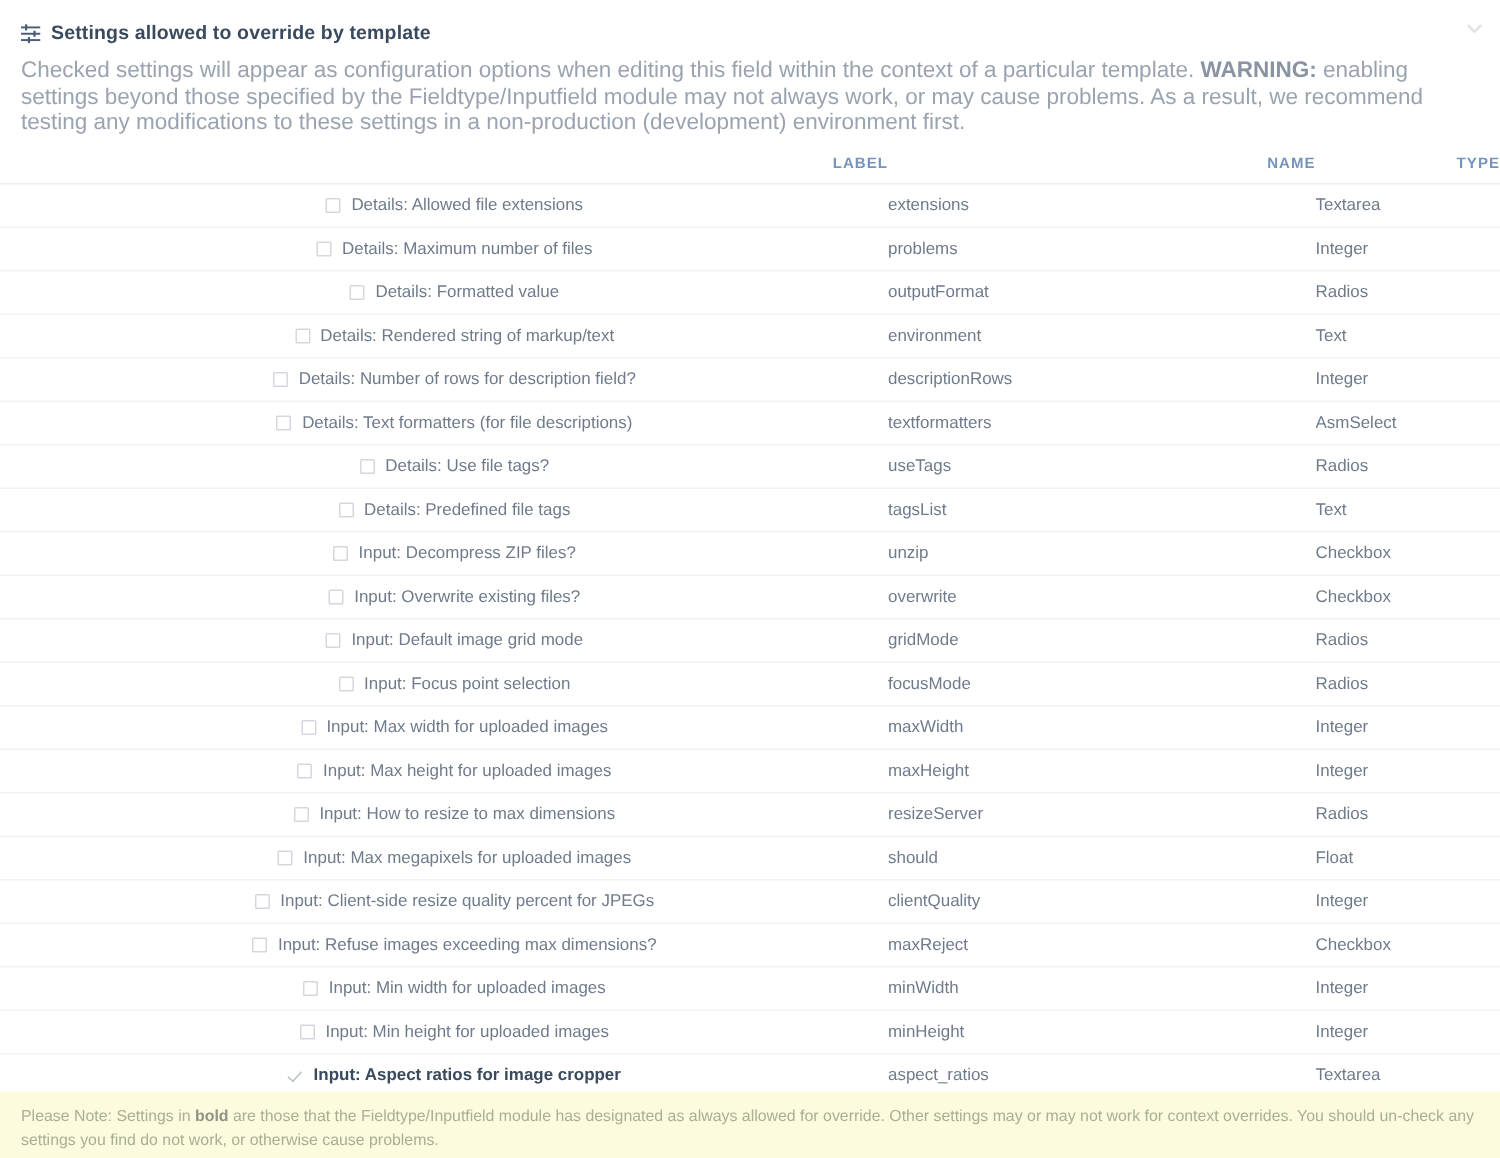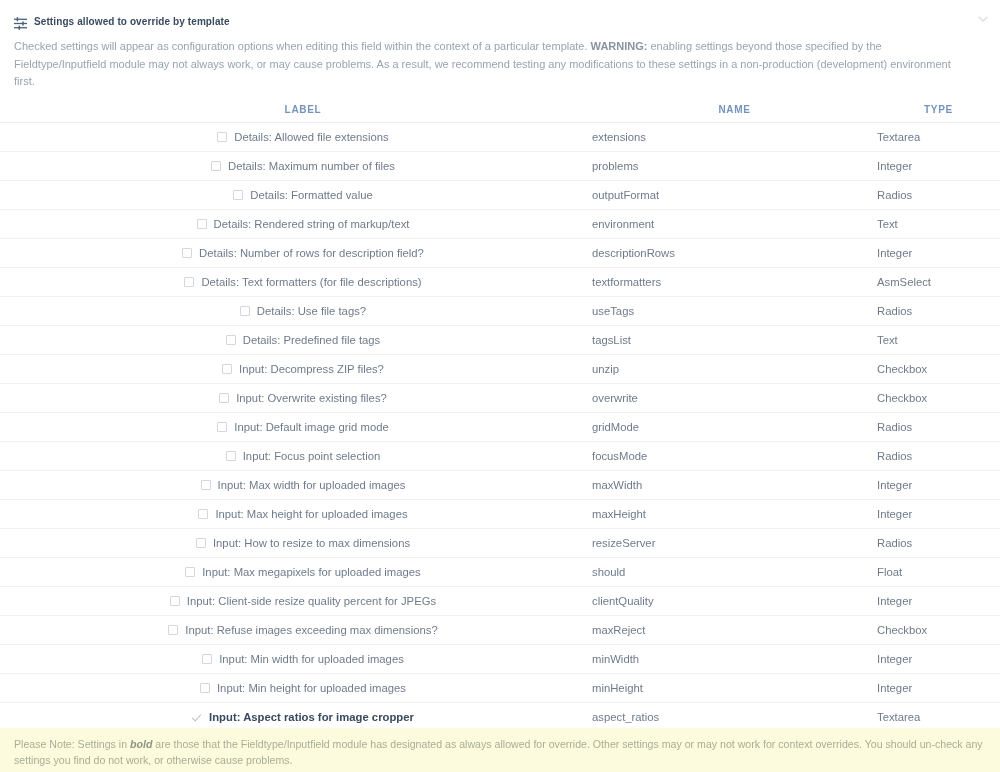--- a/index.html
+++ b/index.html
@@ -28,60 +28,60 @@
   }
   .header-icon {
     width: 13px;
     height: 13px;
     margin-right: 7px;
     flex: 0 0 auto;
     display: block;
     color: #4a5f77;
   }
   .panel-title {
-    font-size: 10px;
+    font-size: 13px;
     font-weight: bold;
     color: #3a4a5e;
     letter-spacing: .1px;
     line-height: 14px;
     white-space: nowrap;
   }
   .header-toggle {
     position: absolute;
     right: 10px;
     top: 12px;
     width: 14px;
     height: 14px;
     color: #dfe3ea;
   }
   .header-toggle svg { display: block; width: 14px; height: 14px; }
 
   
   .panel-desc {
     padding: 6px 14px 0 14px;
-    font-size: 11px;
+    font-size: 15px;
     line-height: 17.5px;
     color: #9aa3b0;
     max-width: 986px;
     box-sizing: border-box;
   }
   .panel-desc .warn {
     font-weight: bold;
     color: #8a93a1;
   }
 
   
   .settings-table {
     width: 100%;
     border-collapse: collapse;
     margin-top: 13px;
     table-layout: fixed;
   }
   .settings-table th {
-    text-align: center;
+    text-align: right;
     font-size: 10px;
     font-weight: bold;
     letter-spacing: .7px;
     color: #7593bd;
     padding: 0 0 7px 0;
     border-bottom: 1px solid #eceef1;
     text-transform: uppercase;
   }
   .settings-table td {
     font-size: 11.3px;
@@ -144,21 +144,21 @@
     left: 0;
     right: 0;
     top: 728px;
     background: #fdfbdd;
     padding: 8px 14px 9px 14px;
     box-sizing: border-box;
     font-size: 10.6px;
     line-height: 16px;
     color: #a9ae96;
   }
-  .note b { font-weight: bold; color: #8f9484; font-style: italic; }
+  .note b { font-weight: bold; color: #8f9484; }
 </style>
 </head>
 <body>
 
 <div class="panel-header">
   <span class="header-icon">
     <svg viewBox="0 0 16 16" width="13" height="13" fill="currentColor" aria-hidden="true">
       <rect x="0" y="2" width="16" height="1.6"></rect>
       <rect x="0" y="7.2" width="16" height="1.6"></rect>
       <rect x="0" y="12.4" width="16" height="1.6"></rect>

